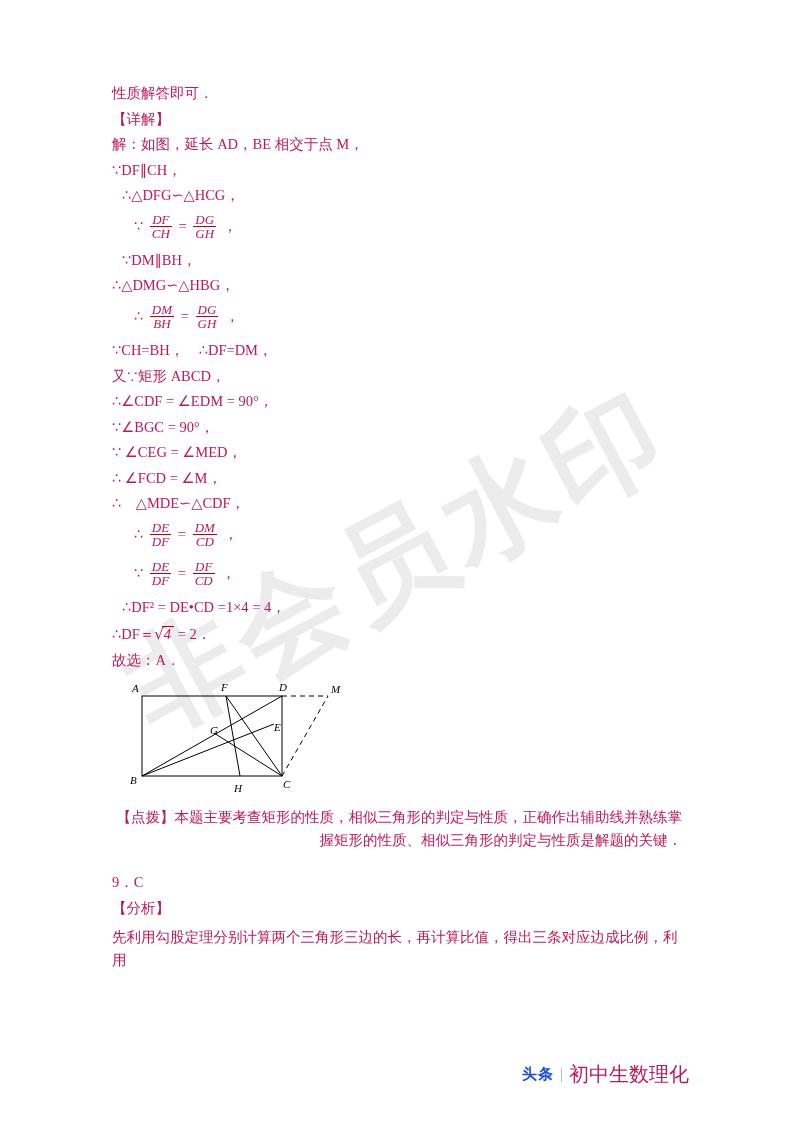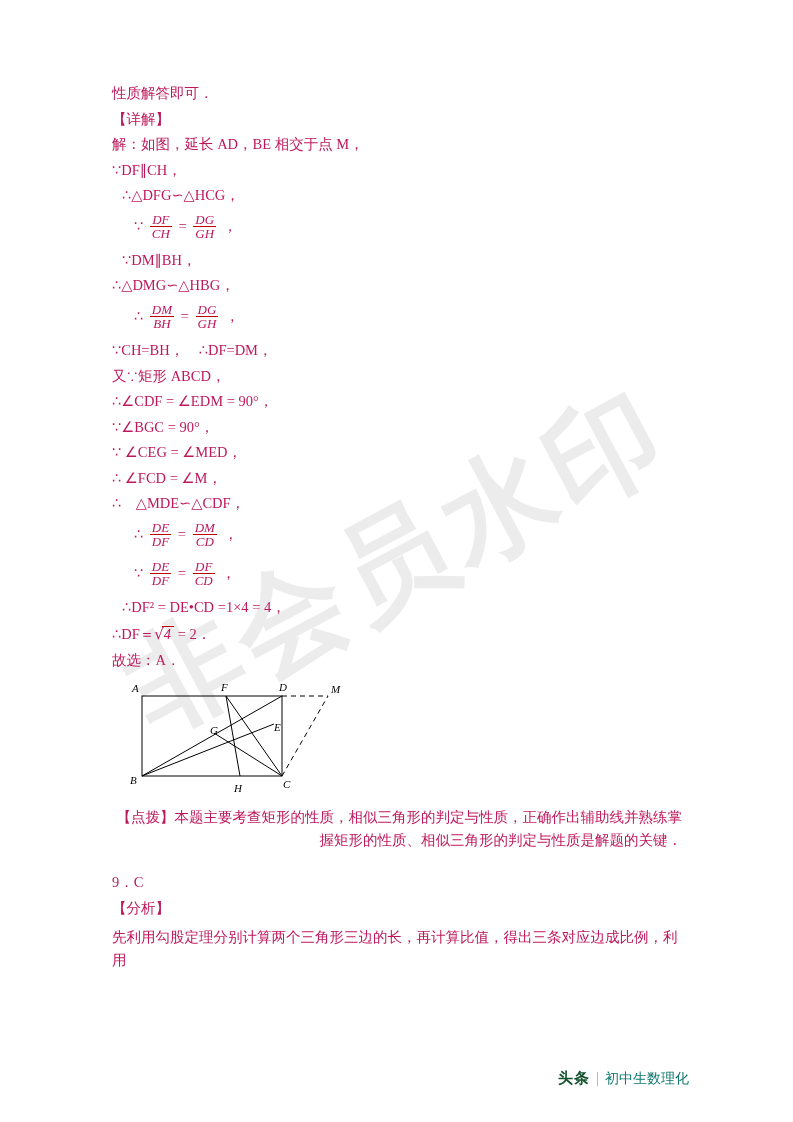--- a/index.html
+++ b/index.html
@@ -94,34 +94,34 @@
     bottom: 34px;
     z-index: 10;
     display: flex;
     align-items: center;
     gap: 7px;
   }
   .footer .logo {
     display: inline-block;
     font-family: "DejaVu Sans", sans-serif;
     font-size: 15px;
-    color: #14532d;
+    color: #1d4ed8;
     font-weight: 700;
     letter-spacing: 1px;
   }
   .footer .sep {
     width: 1px;
     height: 14px;
     background: #bbb;
     display: inline-block;
   }
   .footer .name {
     font-family: "DejaVu Sans", sans-serif;
-    font-size: 14px;
-    color: #0f766e;
+    font-size: 20px;
+    color: #be185d;
   }
 </style>
 </head>
 <body>
 
 <div class="page">
 
   <div class="watermark">
     <span>非会员水印</span>
   </div>

